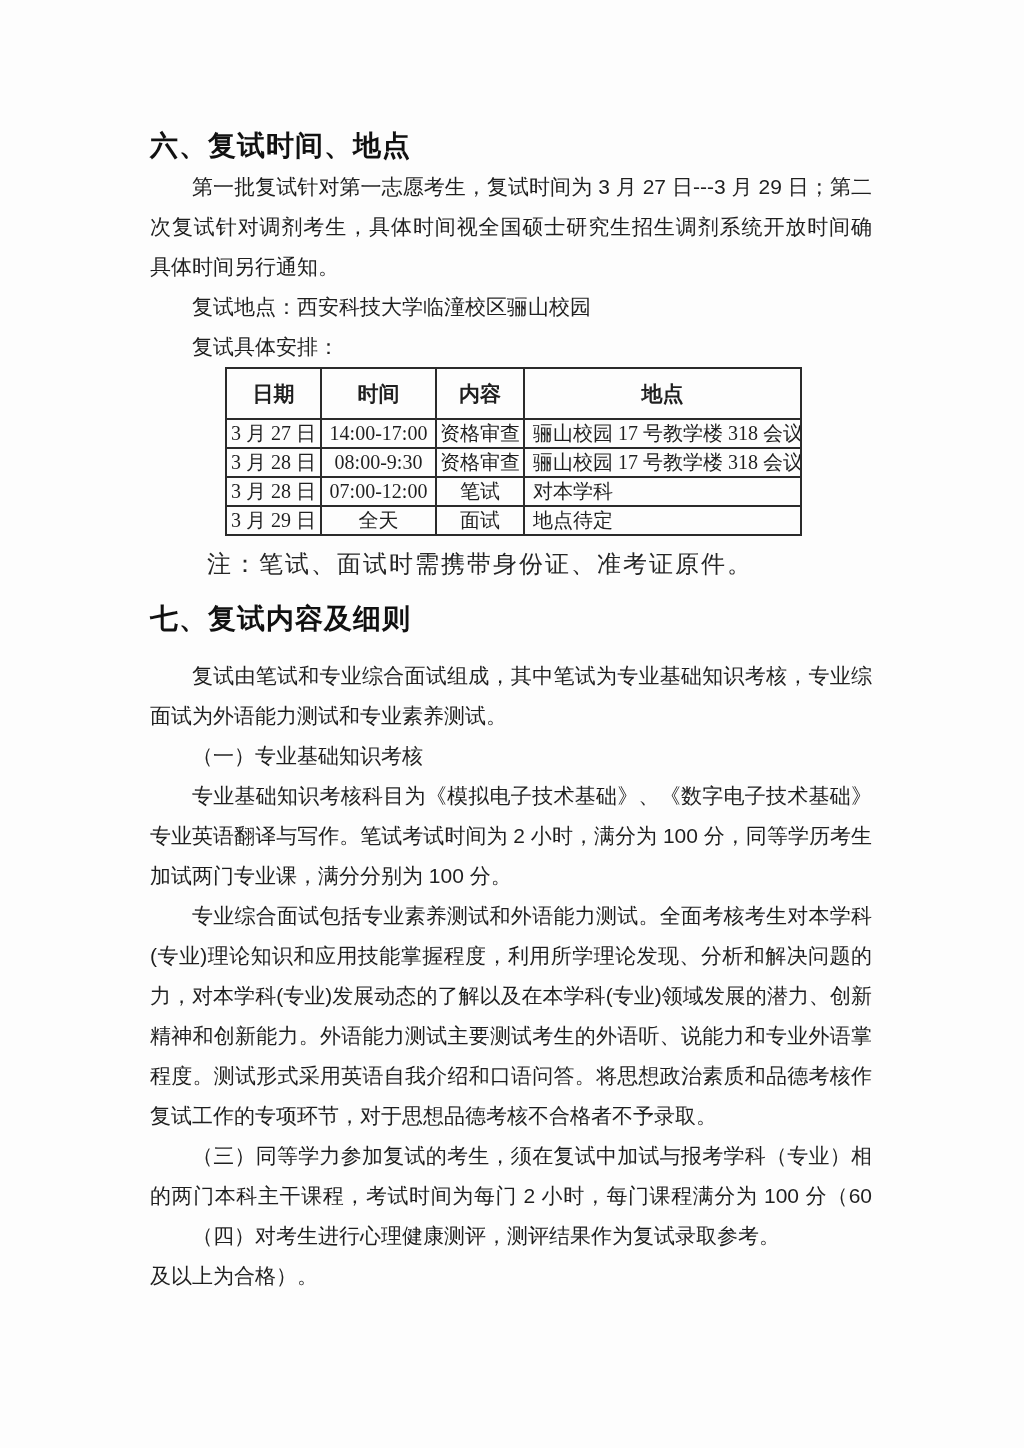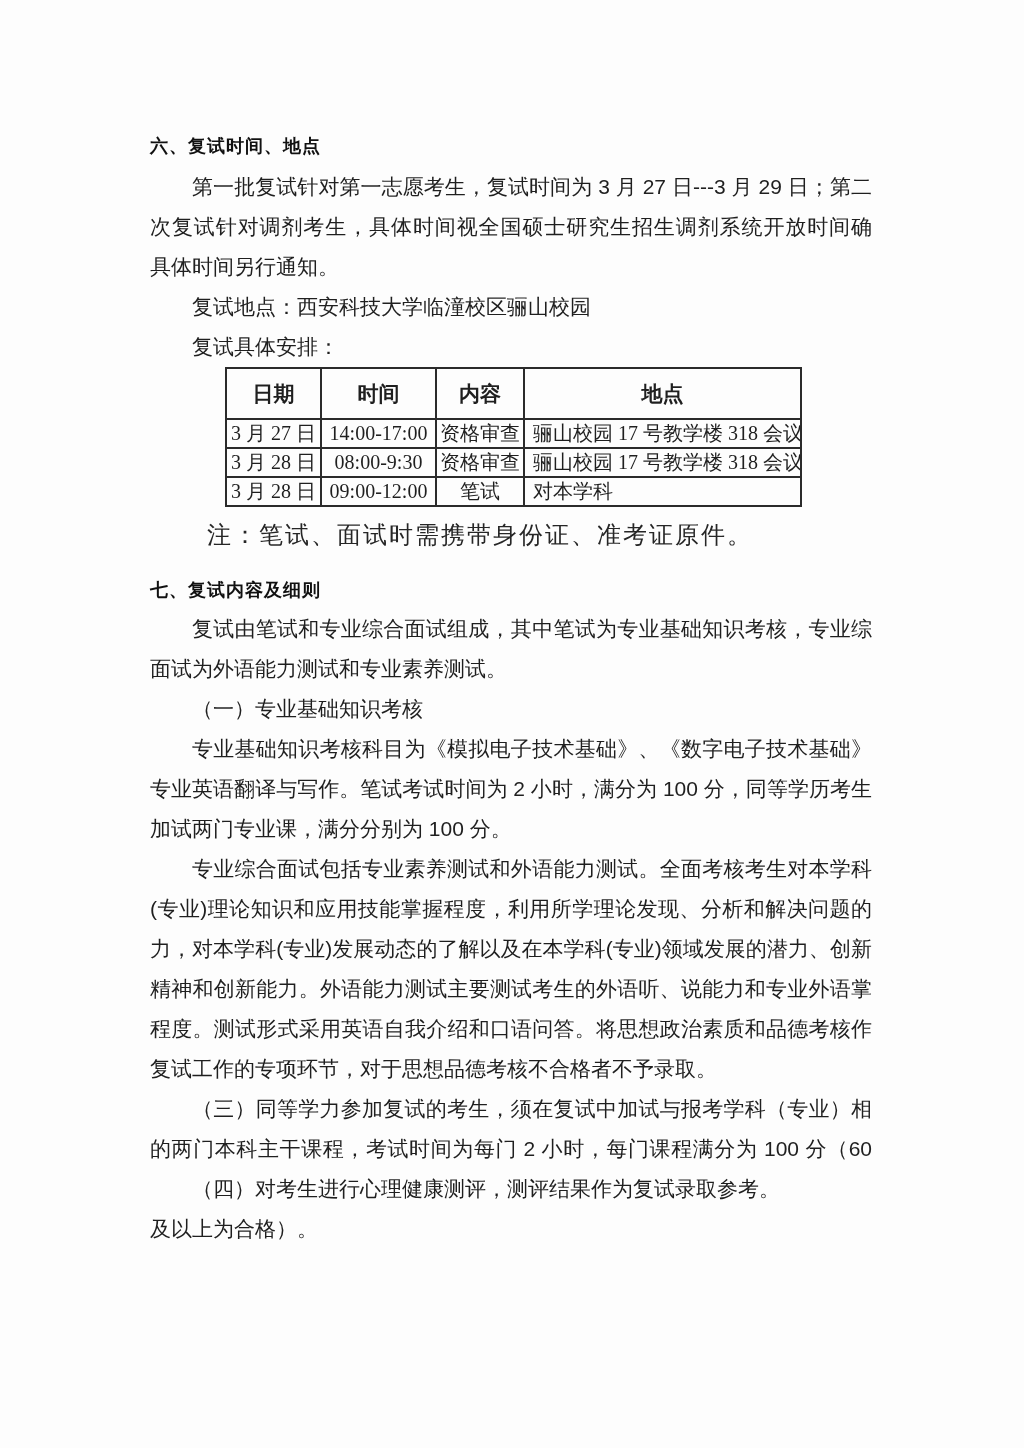--- a/index.html
+++ b/index.html
@@ -9,28 +9,28 @@
     color: #1f1f1f;
     font-family: "Liberation Sans", "Liberation Serif", serif;
     overflow: hidden;
   }
   .page {
     box-sizing: border-box;
     width: 1024px; height: 1448px;
     padding: 133px 152px 30px 150px;
   }
   h2.sec-heading {
-    font-size: 18px;
+    font-size: 28px;
     line-height: 26px;
     margin: 0 0 8px 0;
     font-weight: bold;
     color: #111;
     letter-spacing: 1px;
   }
-  h2.sec-heading.second { margin-top: 22px; margin-bottom: 6px; }
+  h2.sec-heading.second { margin-top: 22px; margin-bottom: 24px; }
   .body-block { width: 722px; }
   .line {
     font-size: 21px;
     height: 40px;
     line-height: 40px;
     overflow: hidden;
     text-align: justify;
     text-align-last: justify;
     text-justify: inter-character;
     white-space: normal;
@@ -110,23 +110,29 @@
           <td class="loc">骊山校园 17 号教学楼 318 会议室</td>
         </tr>
         <tr>
           <td class="">3 月 28 日</td>
           <td class="">08:00-9:30</td>
           <td class="">资格审查</td>
           <td class="loc">骊山校园 17 号教学楼 318 会议室</td>
         </tr>
         <tr>
           <td class="">3 月 28 日</td>
-          <td class="">09:00-12:00</td>
+          <td class="">07:00-12:00</td>
           <td class="">笔试</td>
           <td class="loc">对本学科</td>
+        </tr>
+        <tr>
+          <td class="">3 月 29 日</td>
+          <td class="">全天</td>
+          <td class="">面试</td>
+          <td class="loc">地点待定</td>
         </tr>
       </tbody>
   </table>
 
   <div class="note">注：笔试、面试时需携带身份证、准考证原件。</div>
 
   <h2 class="sec-heading second">七、复试内容及细则</h2>
 
   <div class="body-block" id="s7-body">
       <div class="line first">复试由笔试和专业综合面试组成，其中笔试为专业基础知识考核，专业综合</div>

